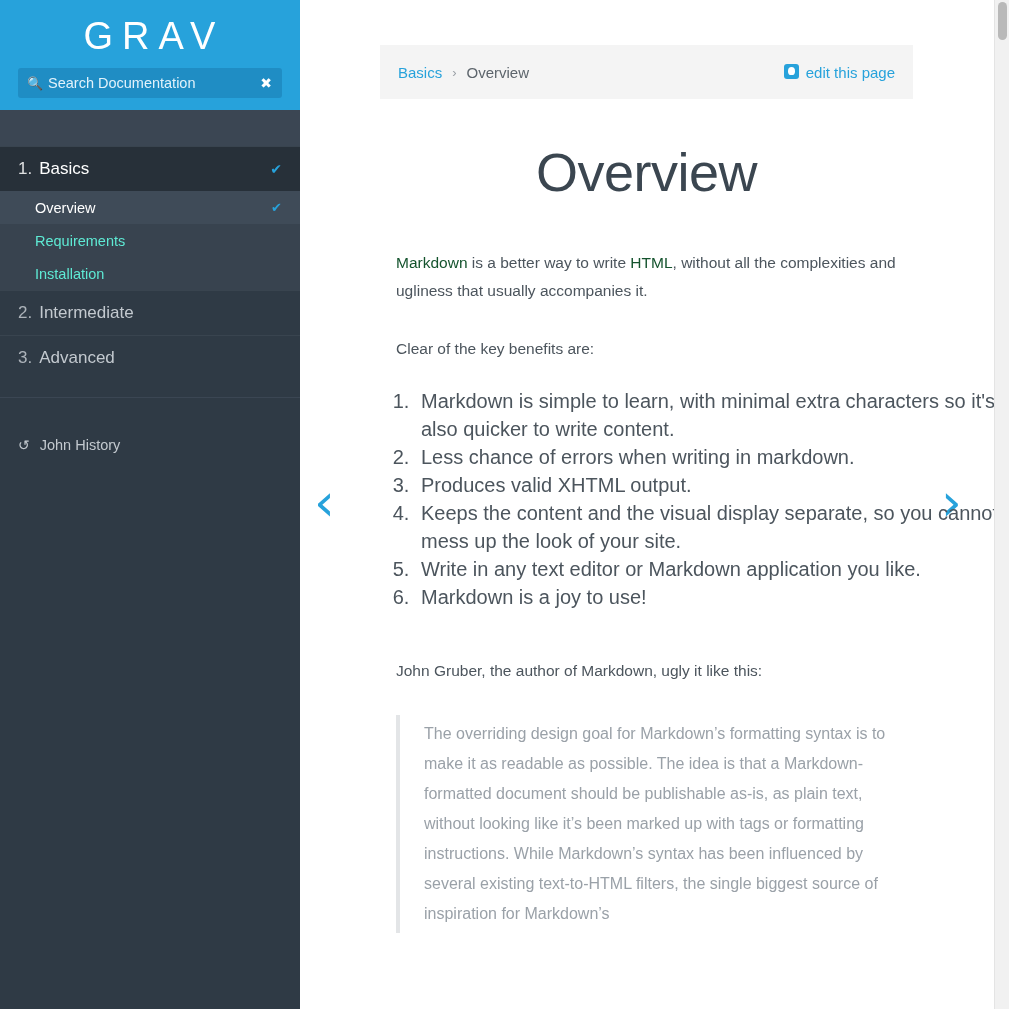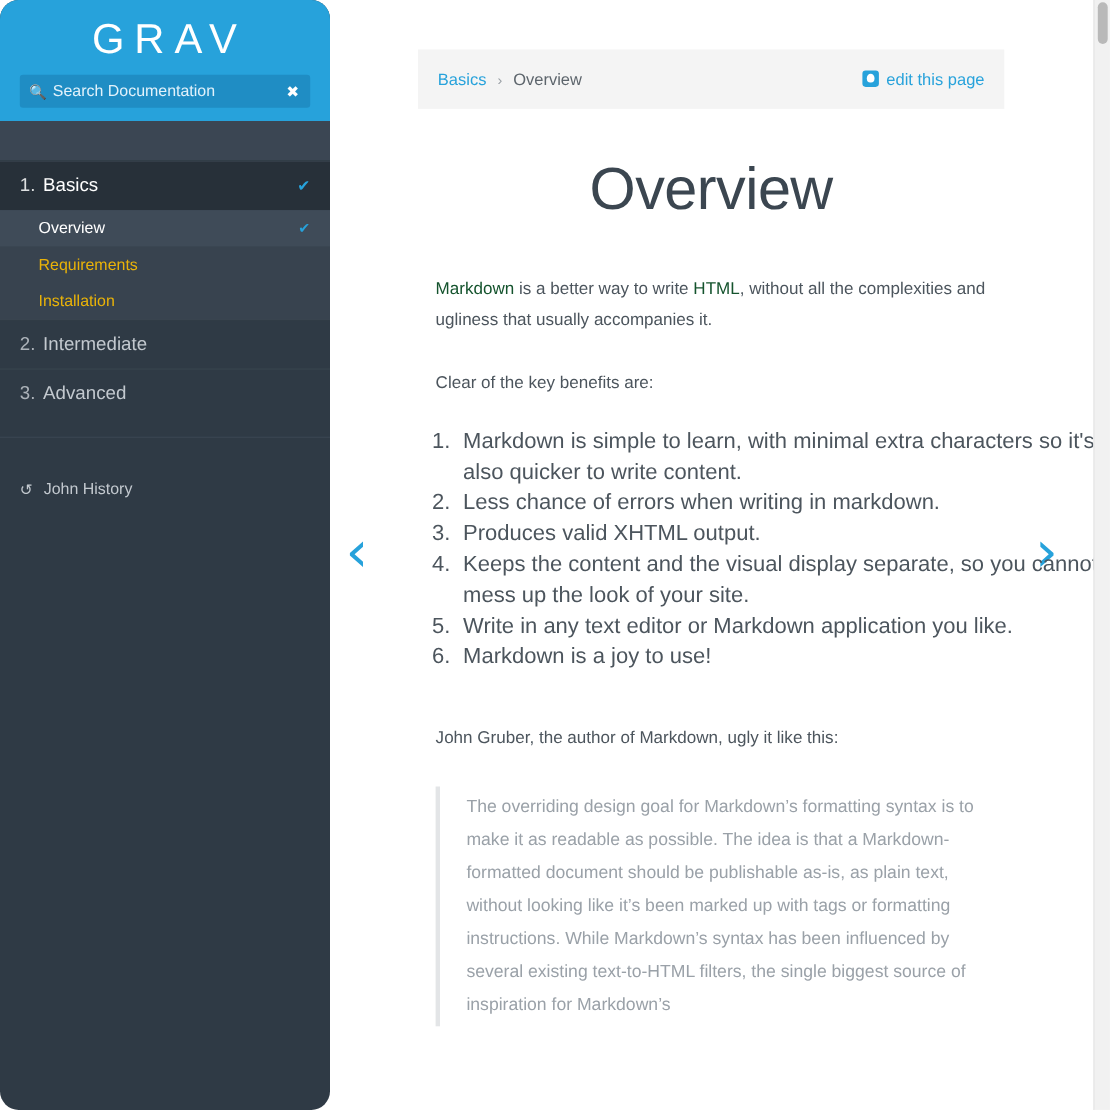--- a/index.html
+++ b/index.html
@@ -18,21 +18,20 @@
   }
 
   
   .sidebar {
     width: 300px;
     height: 1009px;
     background: #2f3a45;
     flex: 0 0 300px;
     position: relative;
     overflow: hidden;
-    border-radius: 17px;
   }
   .sidebar-top {
     background: #27a2db;
     padding: 14px 18px 18px 18px;
     height: 110px;
   }
   .logo {
     text-align: center;
     color: #ffffff;
     font-size: 38px;
@@ -104,21 +103,21 @@
     color: #27a2db;
     font-size: 14px;
   }
 
   .subnav { background: #38434f; }
   .subitem {
     height: 33px;
     display: flex;
     align-items: center;
     padding: 0 18px 0 35px;
-    color: #eab308;
+    color: #5eead4;
     font-size: 14.5px;
   }
   .subitem.active {
     background: #3f4b58;
     color: #ffffff;
   }
   .subitem .check {
     margin-left: auto;
     color: #27a2db;
     font-size: 13px;

